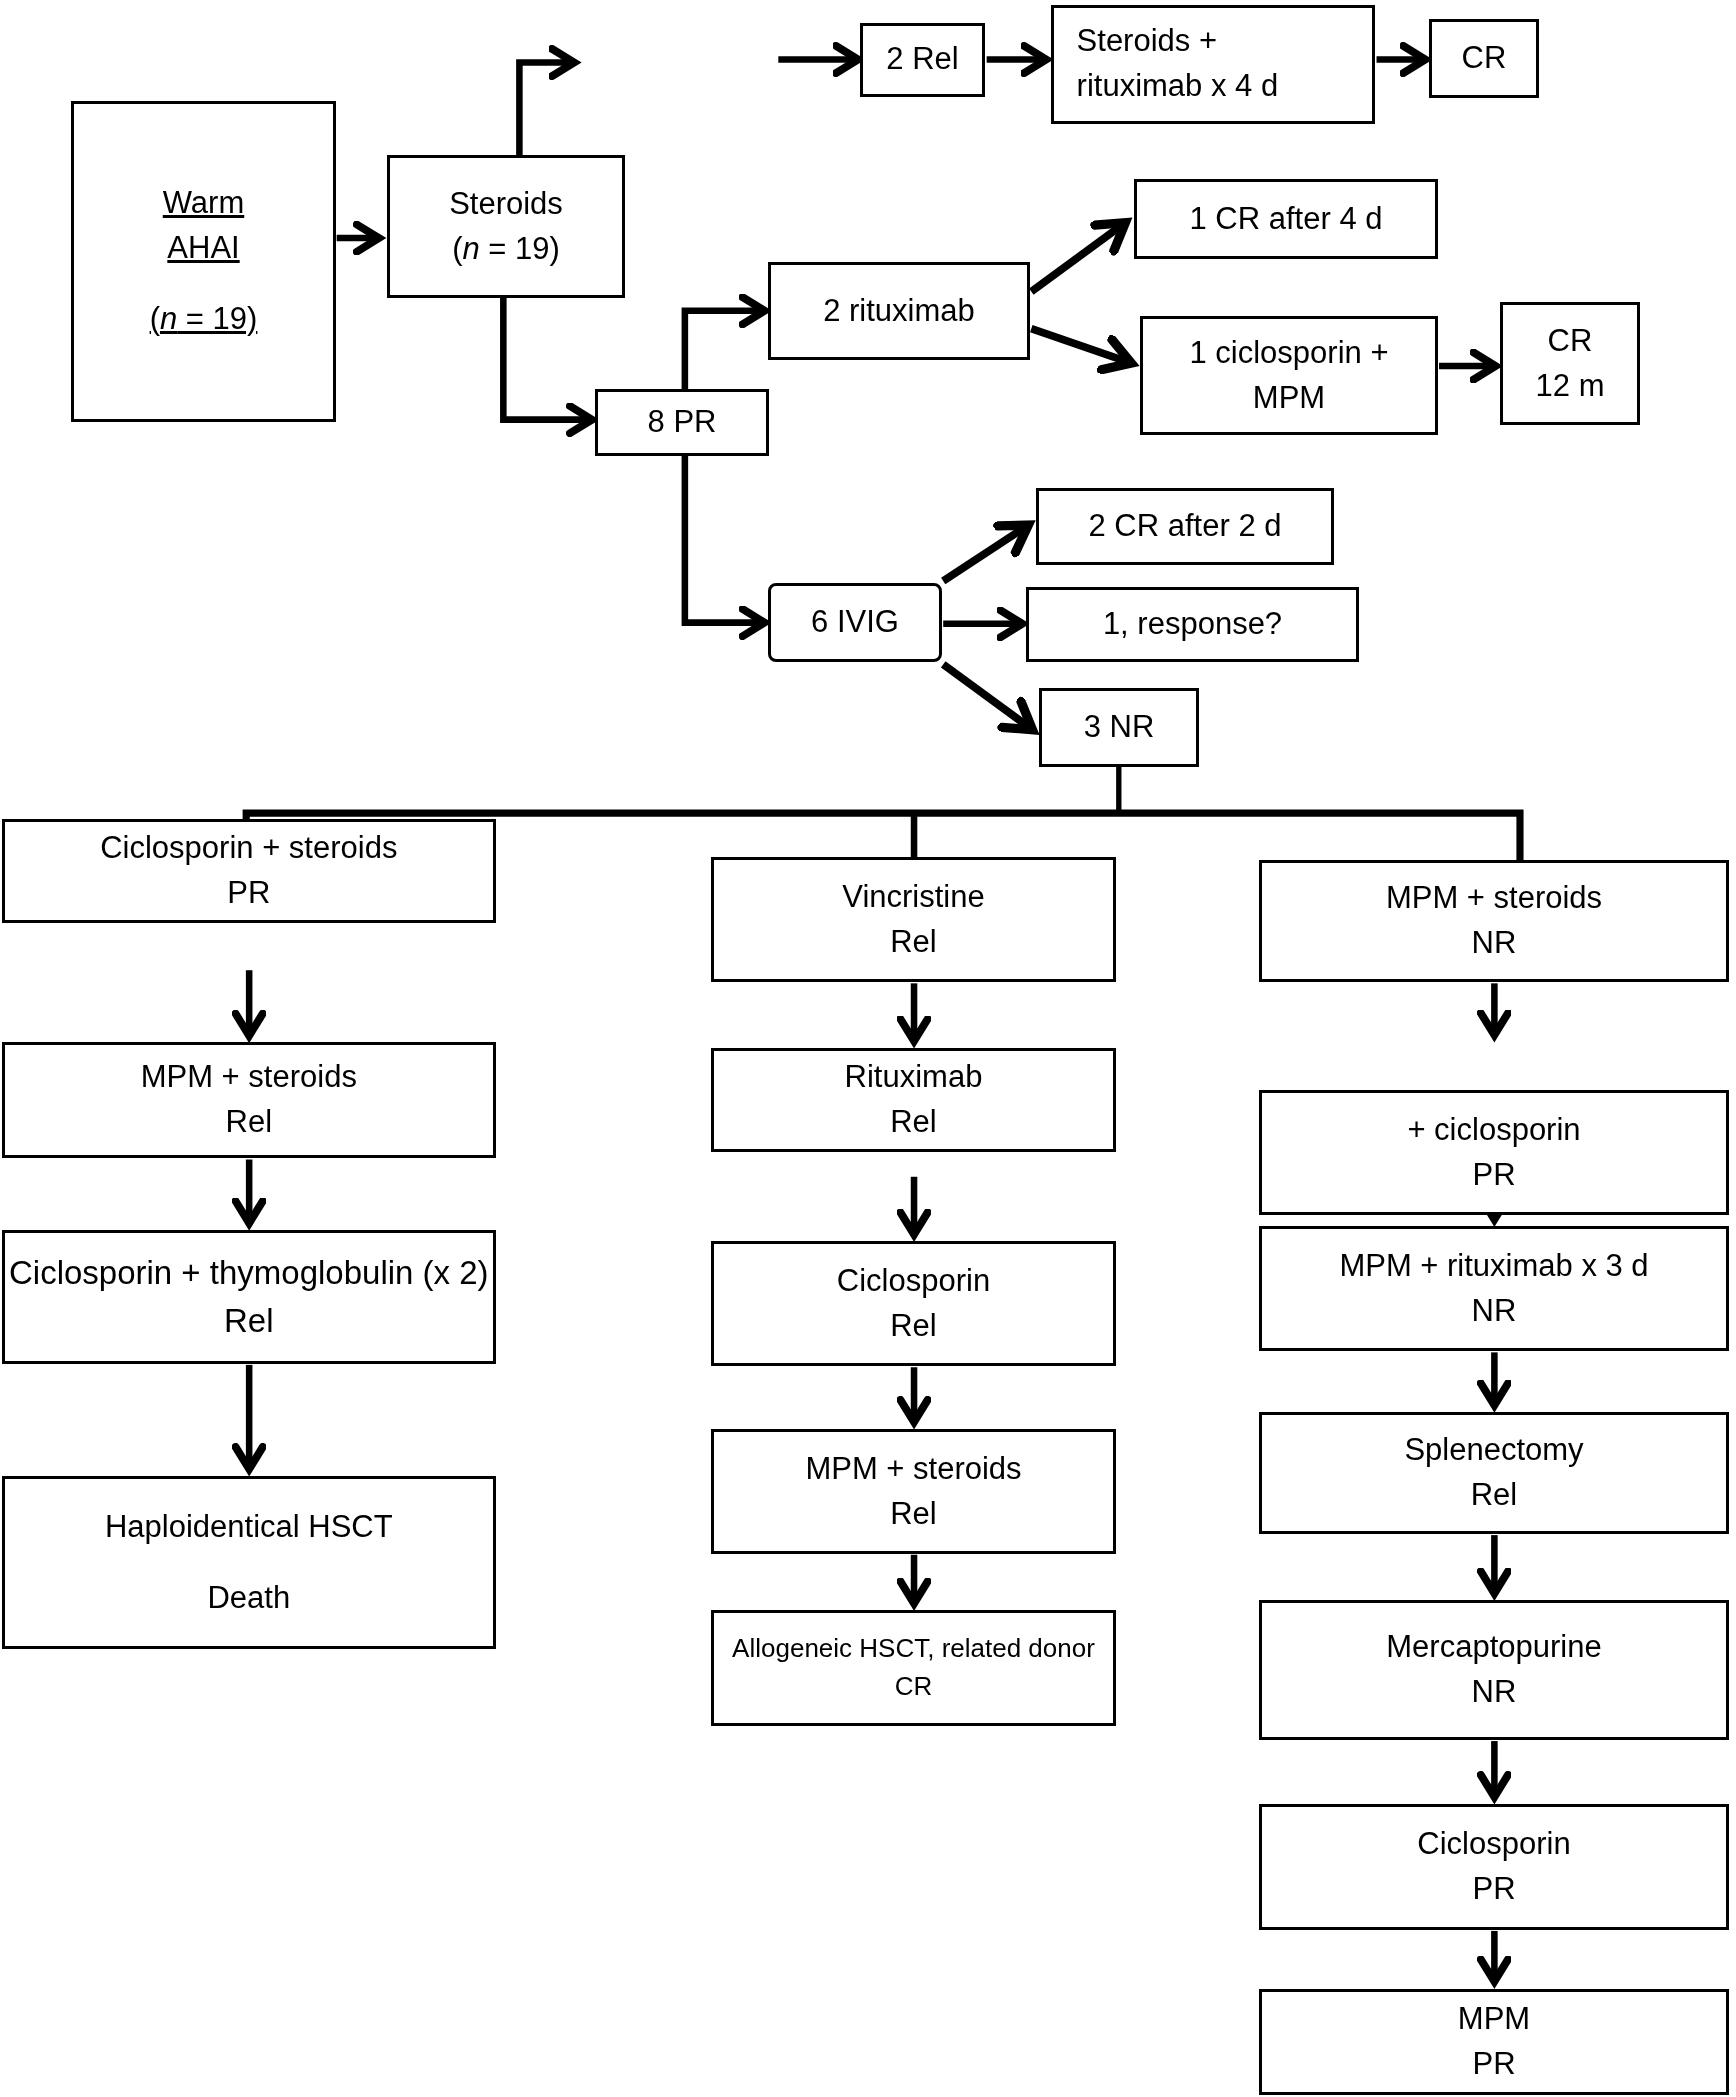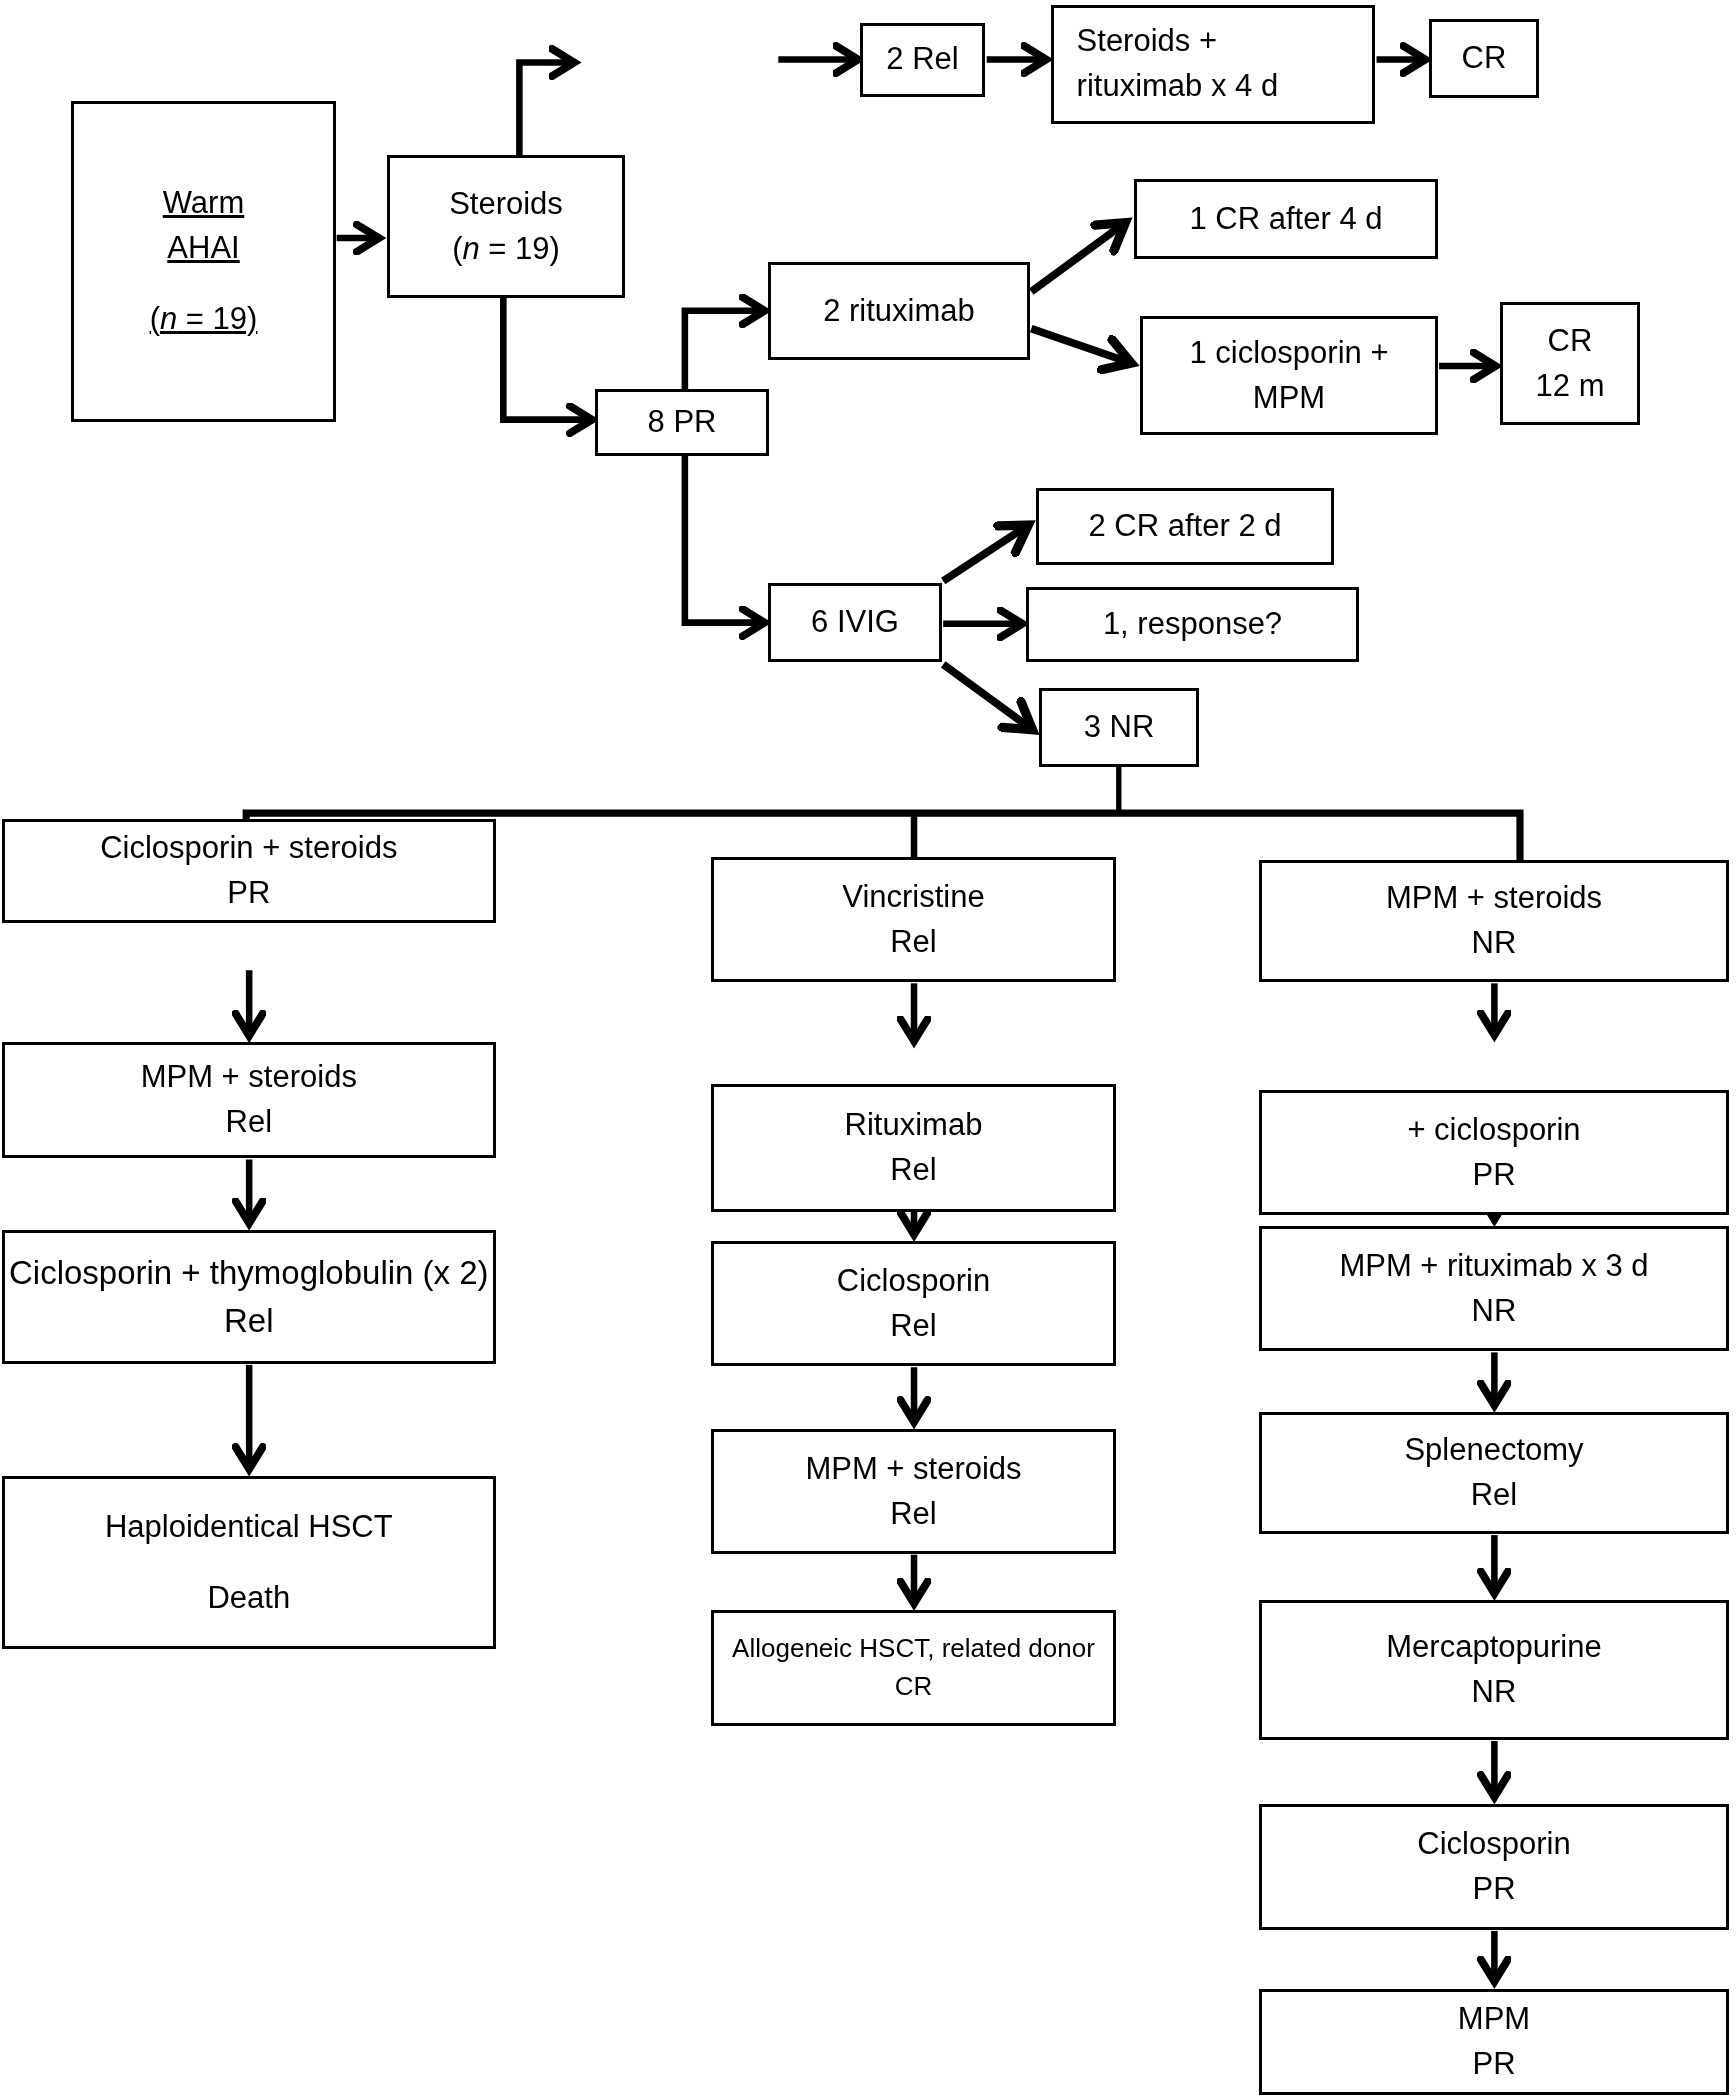--- a/index.html
+++ b/index.html
@@ -48,34 +48,34 @@
   .b-ster   {left:387px;  top:155px;  width:238px; height:143px;}
   .b-11cr   {left:583px;  top:21px;   width:193px; height:77px;}
   .b-2rel   {left:860px; top:22.6px;   width:125px; height:74px;}
   .b-sterrit{left:1051px; top:4.8px;    width:324px; height:119px;}
   .b-cr1    {left:1429px; top:19px;   width:110px; height:79px;}
   .b-2ritux {left:768px; top:262px;  width:262px; height:98px;}
   .b-1cr4d  {left:1134px; top:179px;  width:304px; height:80px;}
   .b-1ciclo {left:1140px; top:316px;  width:298px; height:119px;}
   .b-cr12m  {left:1500px; top:302px;  width:140px; height:123px;}
   .b-8pr    {left:595px; top:389px;  width:174px; height:67px;}
-  .b-6ivig  {left:768px; top:583px;  width:174px; height:79px;}
+  .b-6ivig  {left:768px; top:583px;  width:174px; height:79px;border-radius:8px;}
   .b-2cr2d  {left:1036px; top:488px;  width:298px; height:77px;}
   .b-resp   {left:1026px; top:587px;  width:333px; height:75px;}
   .b-3nr    {left:1039px; top:688px; width:160px; height:79px;}
 
   
   .b-l1{left:1.8px; top:819px; width:494px; height:104px;}
   .b-l2{left:1.8px; top:1042px; width:494px; height:116px;}
   .b-l3{left:1.8px; top:1230px; width:494px; height:134px; font-size:33px;}
   .b-l4{left:1.8px; top:1476px; width:494px; height:173px;}
 
   
   .b-m1{left:711px; top:857px; width:405px; height:125px;}
-  .b-m2{left:711px; top:1048px; width:405px; height:128px;margin-top:36px;}
+  .b-m2{left:711px; top:1048px; width:405px; height:104px;}
   .b-m3{left:711px; top:1241px; width:405px; height:125px;}
   .b-m4{left:711px; top:1429px; width:405px; height:125px;}
   .b-m5{left:711px; top:1610px; width:405px; height:116px; font-size:26px;}
 
   
   .b-r1{left:1259px; top:860px; width:470px; height:122px;}
   .b-r2{left:1259px; top:1042px; width:470px; height:125px;margin-top:48px;}
   .b-r3{left:1259px; top:1226px; width:470px; height:125px;}
   .b-r4{left:1259px; top:1412px; width:470px; height:122px;}
   .b-r5{left:1259px; top:1600px; width:470px; height:140px;}

